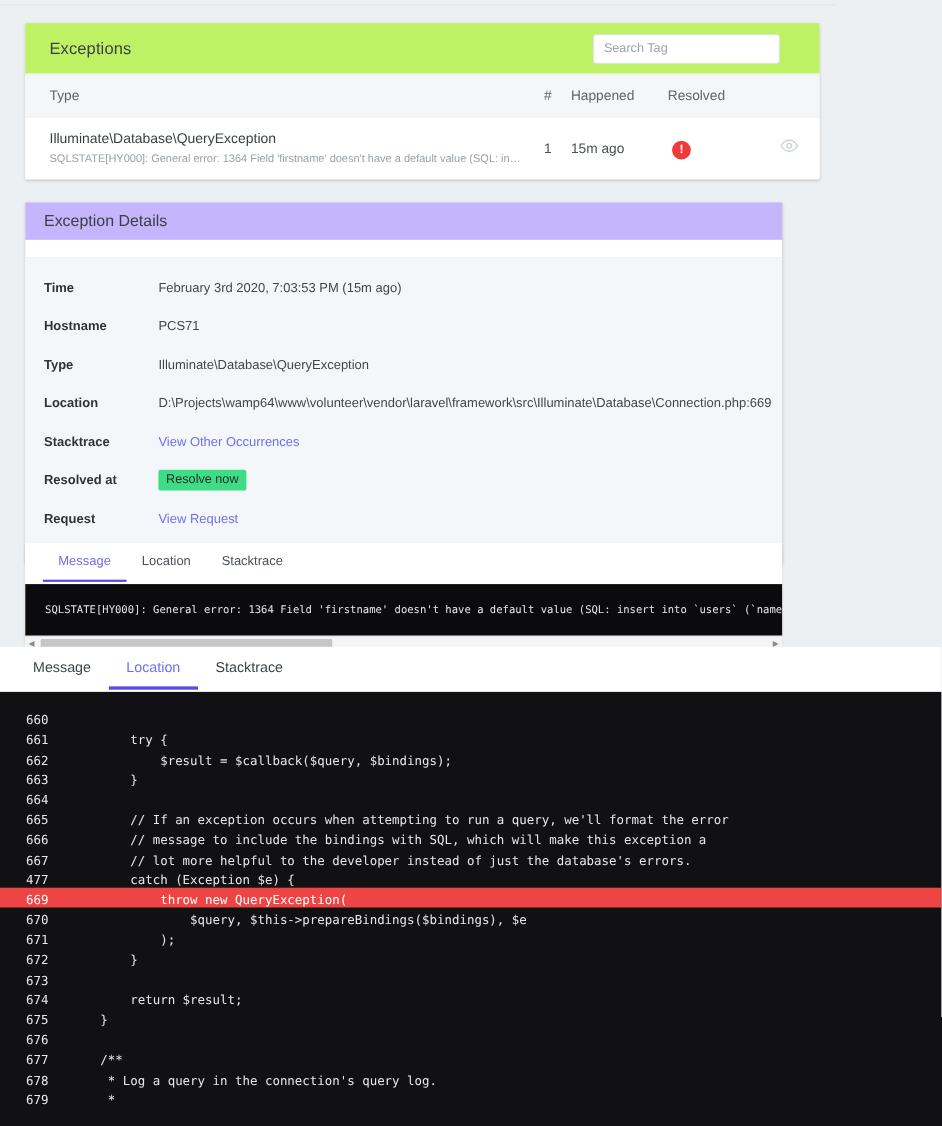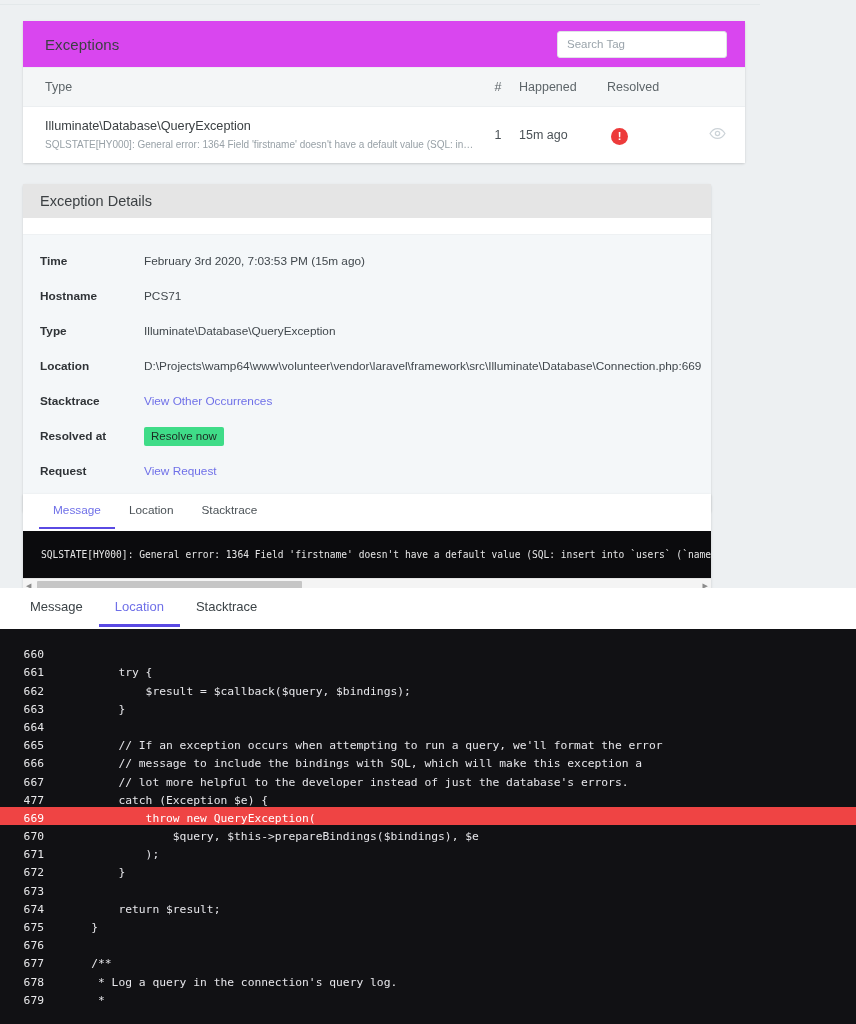--- a/index.html
+++ b/index.html
@@ -17,21 +17,21 @@
   .card {
     background: #ffffff;
     border-radius: 2px;
     box-shadow: 0 1px 3px rgba(0,0,0,0.10), 0 1px 2px rgba(0,0,0,0.06);
   }
 
   
   #exceptions-card { position: absolute; left: 23px; top: 21px; width: 722px; }
   .exc-head {
     height: 46px; display: flex; align-items: center; justify-content: space-between;
-    padding: 0 18px 0 22px; background:#d946ef;
+    padding: 0 36px 0 22px; background:#bef264;
   }
   .exc-title { font-size: 15px; color: #3c4043; font-weight: 400; letter-spacing: .1px; }
   .search-input {
     width: 170px; height: 27px; border: 1px solid #dfe3e6; border-radius: 3px;
     background: #fff; font-size: 11.5px; color: #5f6b72; padding: 0 9px;
     font-family: "Liberation Sans", sans-serif; outline: none;
   }
   .search-input::placeholder { color: #9aa4ab; }
 
   .exc-thead {
@@ -56,21 +56,21 @@
 
   .alert-dot {
     display:inline-flex; align-items:center; justify-content:center;
     width: 17px; height: 17px; border-radius: 50%; background: #ed3b3b;
     color:#fff; font-size: 11px; font-weight: bold; line-height:1; margin-left: 4px;
   }
   .eye-icon { color:#ccd3d8; display:inline-block; }
 
   
   #details-card { position: absolute; left: 23px; top: 184px; width: 688px; }
-  .det-head { height: 34px; display:flex; align-items:center; padding-left: 17px; background:#e5e5e5; }
+  .det-head { height: 34px; display:flex; align-items:center; padding-left: 17px; background:#c4b5fd; }
   .det-title { font-size: 14.5px; color: #3c4043; }
   .det-body { background:#f4f7f9; border-top:1px solid #eef1f3; padding: 8px 0 14px 0; margin-top: 16px; }
   .det-row { display:flex; align-items:center; min-height: 35px; padding: 0 17px; }
   .det-label { width: 104px; font-size: 11.8px; color:#2f3337; font-weight: bold; flex-shrink:0; }
   .det-value { font-size: 11.8px; color:#40474c; }
   .det-link  { font-size: 11.8px; color:#6f70e8; cursor:pointer; }
   .resolve-badge {
     display:inline-block; background:#3fdc88; color:#1d2b23; font-size: 11.5px;
     padding: 3px 7px 4px 7px; border-radius: 2px; cursor:pointer;
   }

